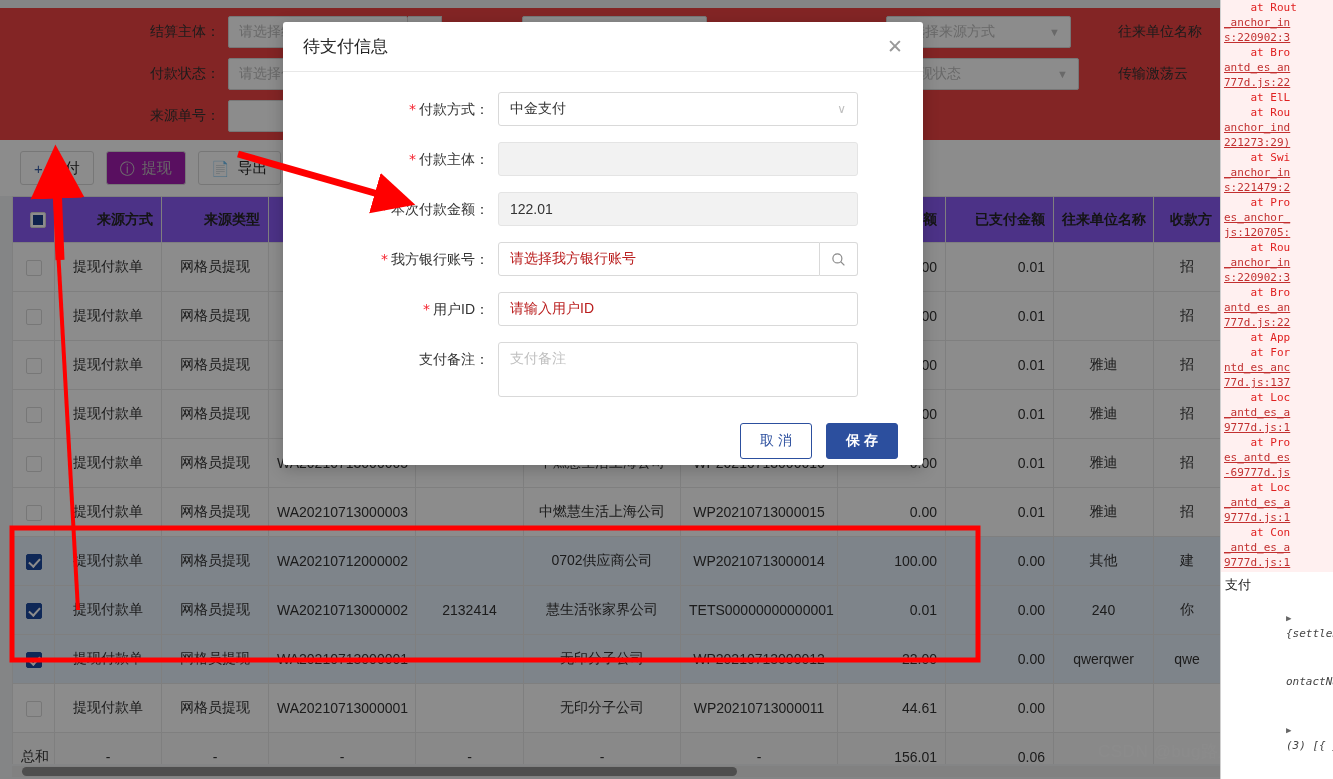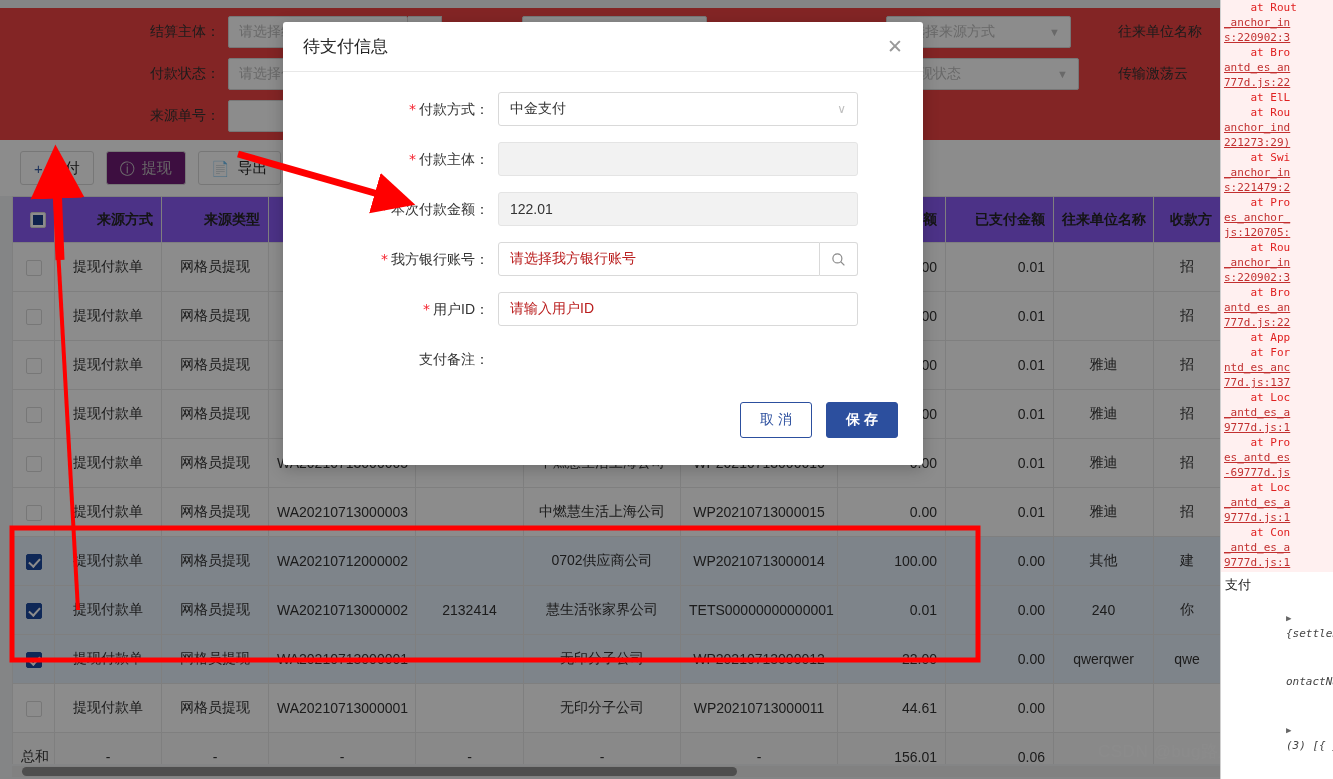--- a/index.html
+++ b/index.html
@@ -45,21 +45,21 @@
   
   .toolbar {
     position: absolute; left: 0; top: 140px; width: 1220px; height: 56px;
     background: #fff; display: flex; align-items: center; padding-left: 20px; gap: 12px;
   }
   .tb-btn {
     height: 34px; border: 1px solid #d9d9d9; border-radius: 3px; background: #fff;
     display: inline-flex; align-items: center; gap: 7px; padding: 0 13px;
     font-size: 15px; color: #262626; cursor: pointer;
   }
-  .tb-btn.disabled { color: #bfbfbf; background: #701a75; cursor: not-allowed; }
+  .tb-btn.disabled { color: #bfbfbf; background: #a21caf; cursor: not-allowed; }
   .tb-ic { font-size: 15px; line-height: 1; color: #3a5fa8; }
   .tb-btn.disabled .tb-ic { color: #c8c8c8; }
 
   
   .tbl-wrap {
     position: absolute; left: 12px; top: 196px; width: 1208px; height: 568px;
     background: #fff; overflow: hidden;
   }
   table.grid { border-collapse: collapse; table-layout: fixed; width: 1208px; }
   table.grid th, table.grid td {
@@ -510,20 +510,23 @@
         <div class="frow">
           <div class="flab"><span class="req">*</span><span>用户ID：</span></div>
           <div class="fctl">
             <div class="inp">
               <span class="ph">请输入用户ID</span>
             </div>
           </div>
         </div>
         <div class="frow">
           <div class="flab"><span>支付备注：</span></div>
+          <div class="fctl">
+            <div class="ta">支付备注</div>
+          </div>
         </div>
       </div>
     <div class="m-foot">
       <div class="btn ghost">取 消</div>
       <div class="btn primary">保 存</div>
     </div>
   </div>
 
   <div id="console">
     <div class="err-block" id="errblock">

